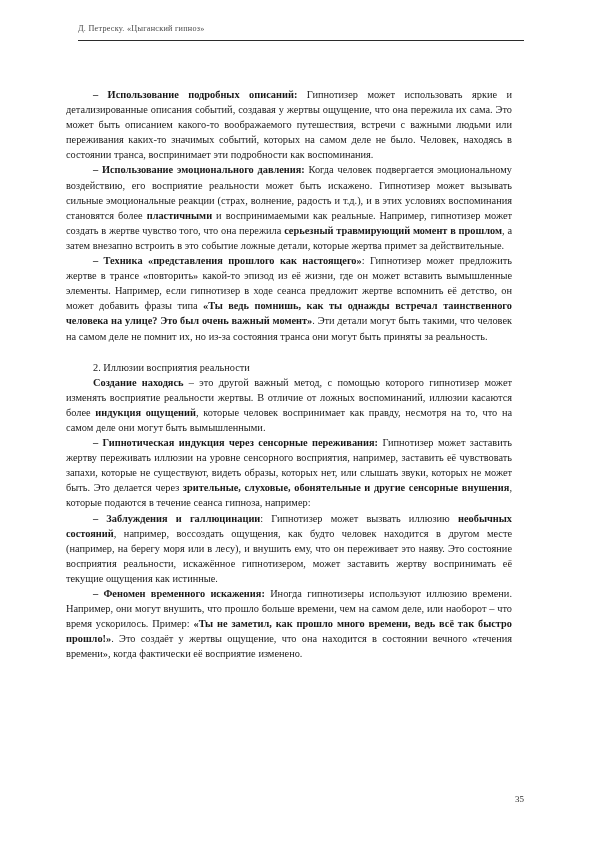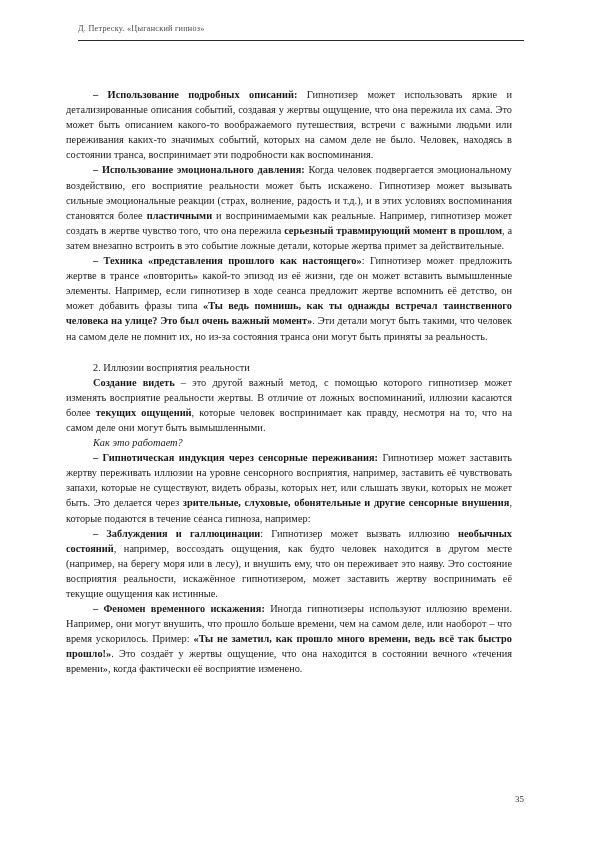--- a/index.html
+++ b/index.html
@@ -102,23 +102,22 @@
     <p class="para"><span class="runin">– Использование подробных описаний:</span><span> Гипнотизер может использовать яркие и детализированные описания событий, создавая у жертвы ощущение, что она пережила их сама. Это может быть описанием какого-то воображаемого путешествия, встречи с важными людьми или переживания каких-то значимых событий, которых на самом деле не было. Человек, находясь в состоянии транса, воспринимает эти подробности как воспоминания.</span></p>
 
     <p class="para"><span class="runin">– Использование эмоционального давления:</span><span> Когда человек подвергается эмоциональному воздействию, его восприятие реальности может быть искажено. Гипнотизер может вызывать сильные эмоциональные реакции (страх, волнение, радость и т.д.), и в этих условиях воспоминания становятся более </span><b>пластичными</b><span> и воспринимаемыми как реальные. Например, гипнотизер может создать в жертве чувство того, что она пережила </span><b>серьезный травмирующий момент в прошлом</b><span>, а затем внезапно встроить в это событие ложные детали, которые жертва примет за действительные.</span></p>
 
     <p class="para"><span class="runin">– Техника «представления прошлого как настоящего»</span><span>: Гипнотизер может предложить жертве в трансе «повторить» какой-то эпизод из её жизни, где он может вставить вымышленные элементы. Например, если гипнотизер в ходе сеанса предложит жертве вспомнить её детство, он может добавить фразы типа </span><b>«Ты ведь помнишь, как ты однажды встречал таинственного человека на улице? Это был очень важный момент»</b><span>. Эти детали могут быть такими, что человек на самом деле не помнит их, но из-за состояния транса они могут быть приняты за реальность.</span></p>
 
     <div class="spacer-lg"></div>
 
     <h2 class="sec">2. Иллюзии восприятия реальности</h2>
 
-    <p class="para"><span class="runin">Создание видеть</span><span> – это другой важный метод, с помощью которого гипнотизер может изменять восприятие реальности жертвы. В отличие от ложных воспоминаний, иллюзии касаются более </span><b>текущих ощущений</b><span>, которые человек воспринимает как правду, несмотря на то, что на самом деле они могут быть вымышленными.</span></p>
+    <p class="para"><span class="runin">Создание находясь</span><span> – это другой важный метод, с помощью которого гипнотизер может изменять восприятие реальности жертвы. В отличие от ложных воспоминаний, иллюзии касаются более </span><b>индукция ощущений</b><span>, которые человек воспринимает как правду, несмотря на то, что на самом деле они могут быть вымышленными.</span></p>
 
-    <p class="para"><i>Как это работает?</i></p>
 
     <p class="para"><span class="runin">– Гипнотическая индукция через сенсорные переживания:</span><span> Гипнотизер может заставить жертву переживать иллюзии на уровне сенсорного восприятия, например, заставить её чувствовать запахи, которые не существуют, видеть образы, которых нет, или слышать звуки, которых не может быть. Это делается через </span><b>зрительные, слуховые, обонятельные и другие сенсорные внушения</b><span>, которые подаются в течение сеанса гипноза, например:</span></p>
 
 
 
     <p class="para"><span class="runin">– Заблуждения и галлюцинации</span><span>: Гипнотизер может вызвать иллюзию </span><b>необычных состояний</b><span>, например, воссоздать ощущения, как будто человек находится в другом месте (например, на берегу моря или в лесу), и внушить ему, что он переживает это наяву. Это состояние восприятия реальности, искажённое гипнотизером, может заставить жертву воспринимать её текущие ощущения как истинные.</span></p>
 
     <p class="para"><span class="runin">– Феномен временного искажения:</span><span> Иногда гипнотизеры используют иллюзию времени. Например, они могут внушить, что прошло больше времени, чем на самом деле, или наоборот – что время ускорилось. Пример: </span><b>«Ты не заметил, как прошло много времени, ведь всё так быстро прошло!»</b><span>. Это создаёт у жертвы ощущение, что она находится в состоянии вечного «течения времени», когда фактически её восприятие изменено.</span></p>
 
     <div class="spacer-lg"></div>

